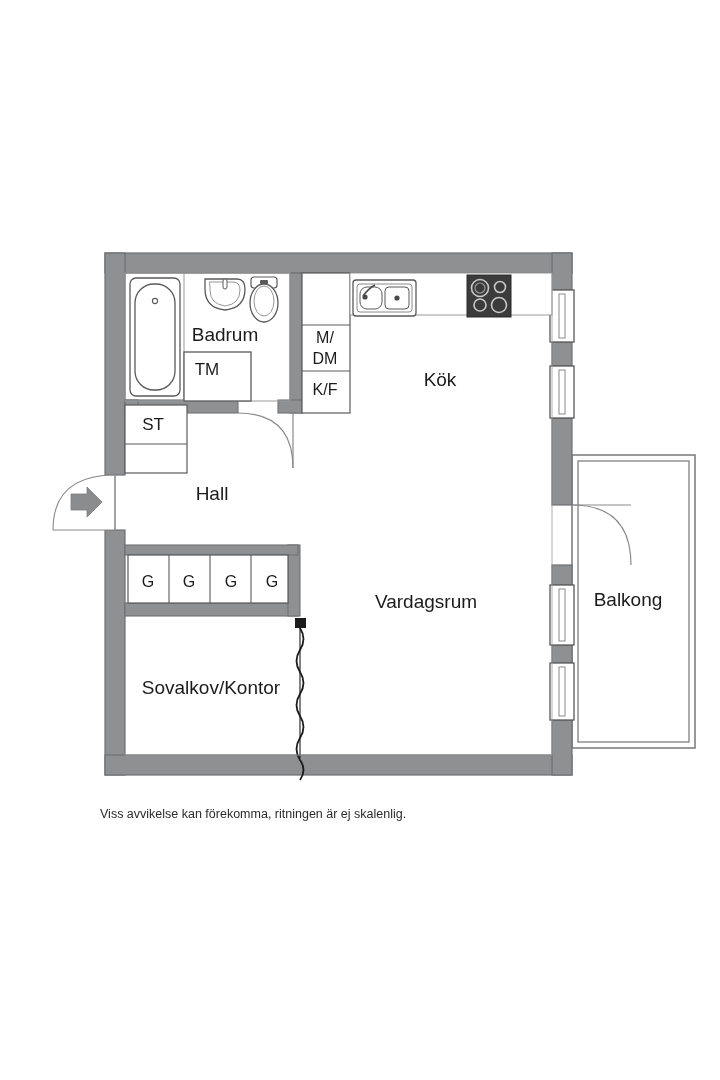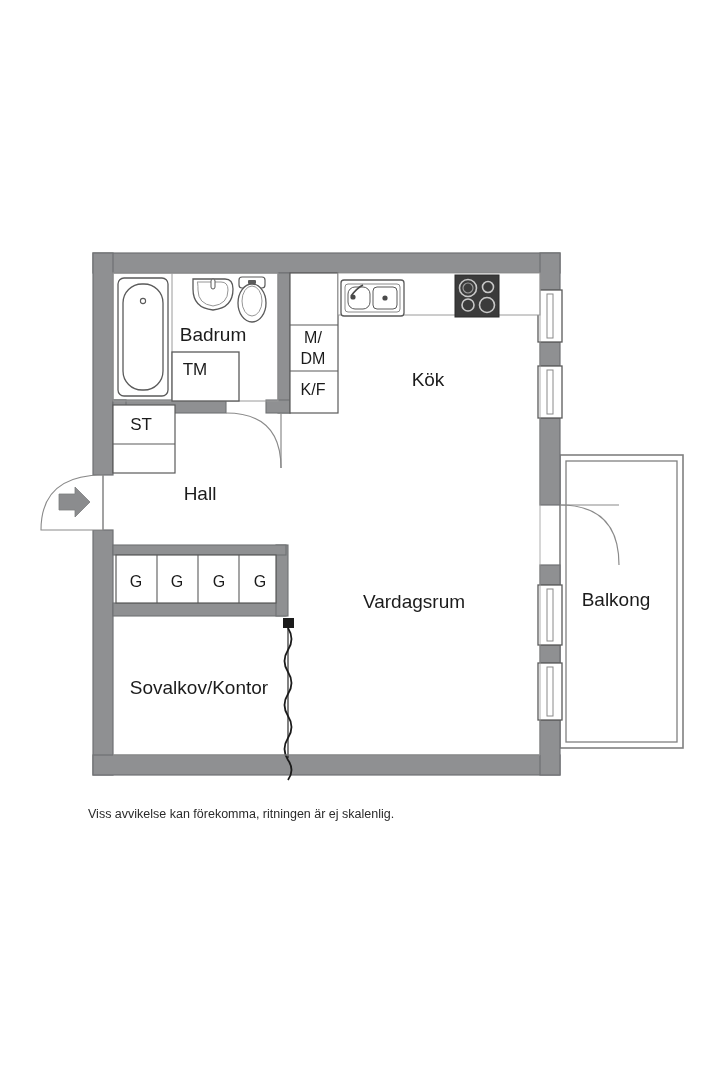--- a/index.html
+++ b/index.html
@@ -10,21 +10,21 @@
   }
   body {
     width: 720px;
     height: 1080px;
     font-family: "Liberation Sans", sans-serif;
     position: relative;
     overflow: hidden;
   }
   #plan-wrap {
     position: absolute;
-    left: 0;
+    left: 12px;
     top: 0;
     width: 608px;
     height: 1080px;
   }
   svg#floorplan {
     display: block;
     width: 720px;
     height: 1080px;
   }
   .room-label {

